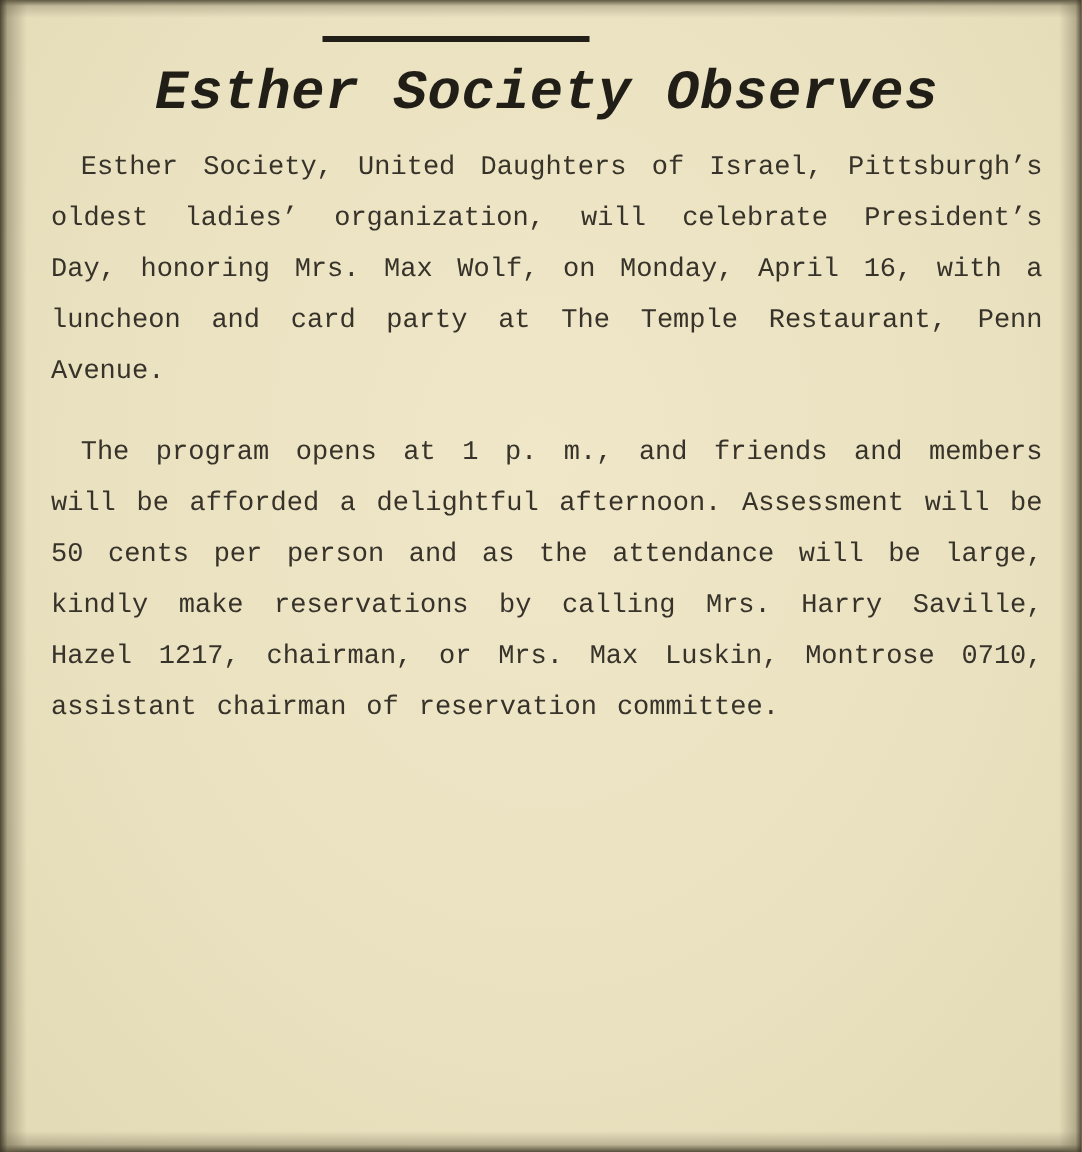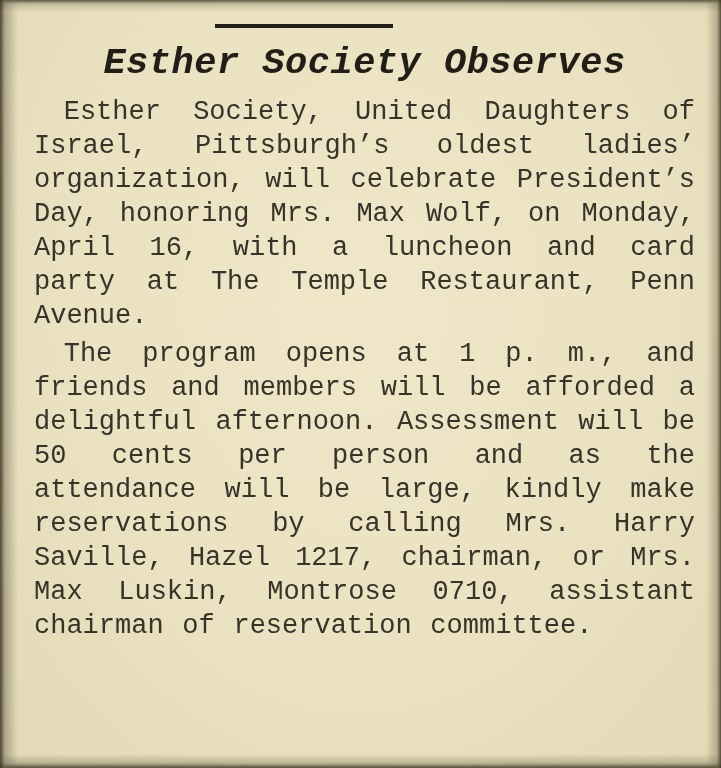--- a/index.html
+++ b/index.html
@@ -37,29 +37,29 @@
     text-align: center;
     font-style: italic;
     font-weight: bold;
     font-size: 37px;
     line-height: 1.16;
     letter-spacing: 0.5px;
     color: #211e18;
   }
   .body-text p {
     margin: 0 0 3px 0;
-    font-size: 27px;
+    font-size: 18px;
     line-height: 34px;
     text-align: justify;
     text-indent: 1.1em;
     word-spacing: 2.5px;
     color: #37332a;
   }
   .body-text p + p {
-    margin-top: 4px;
+    margin-top: 20px;
   }
 </style>
 </head>
 <body>
 
 <div class="page">
   <div class="content">
 
     <div class="headline-rule"></div>
 

